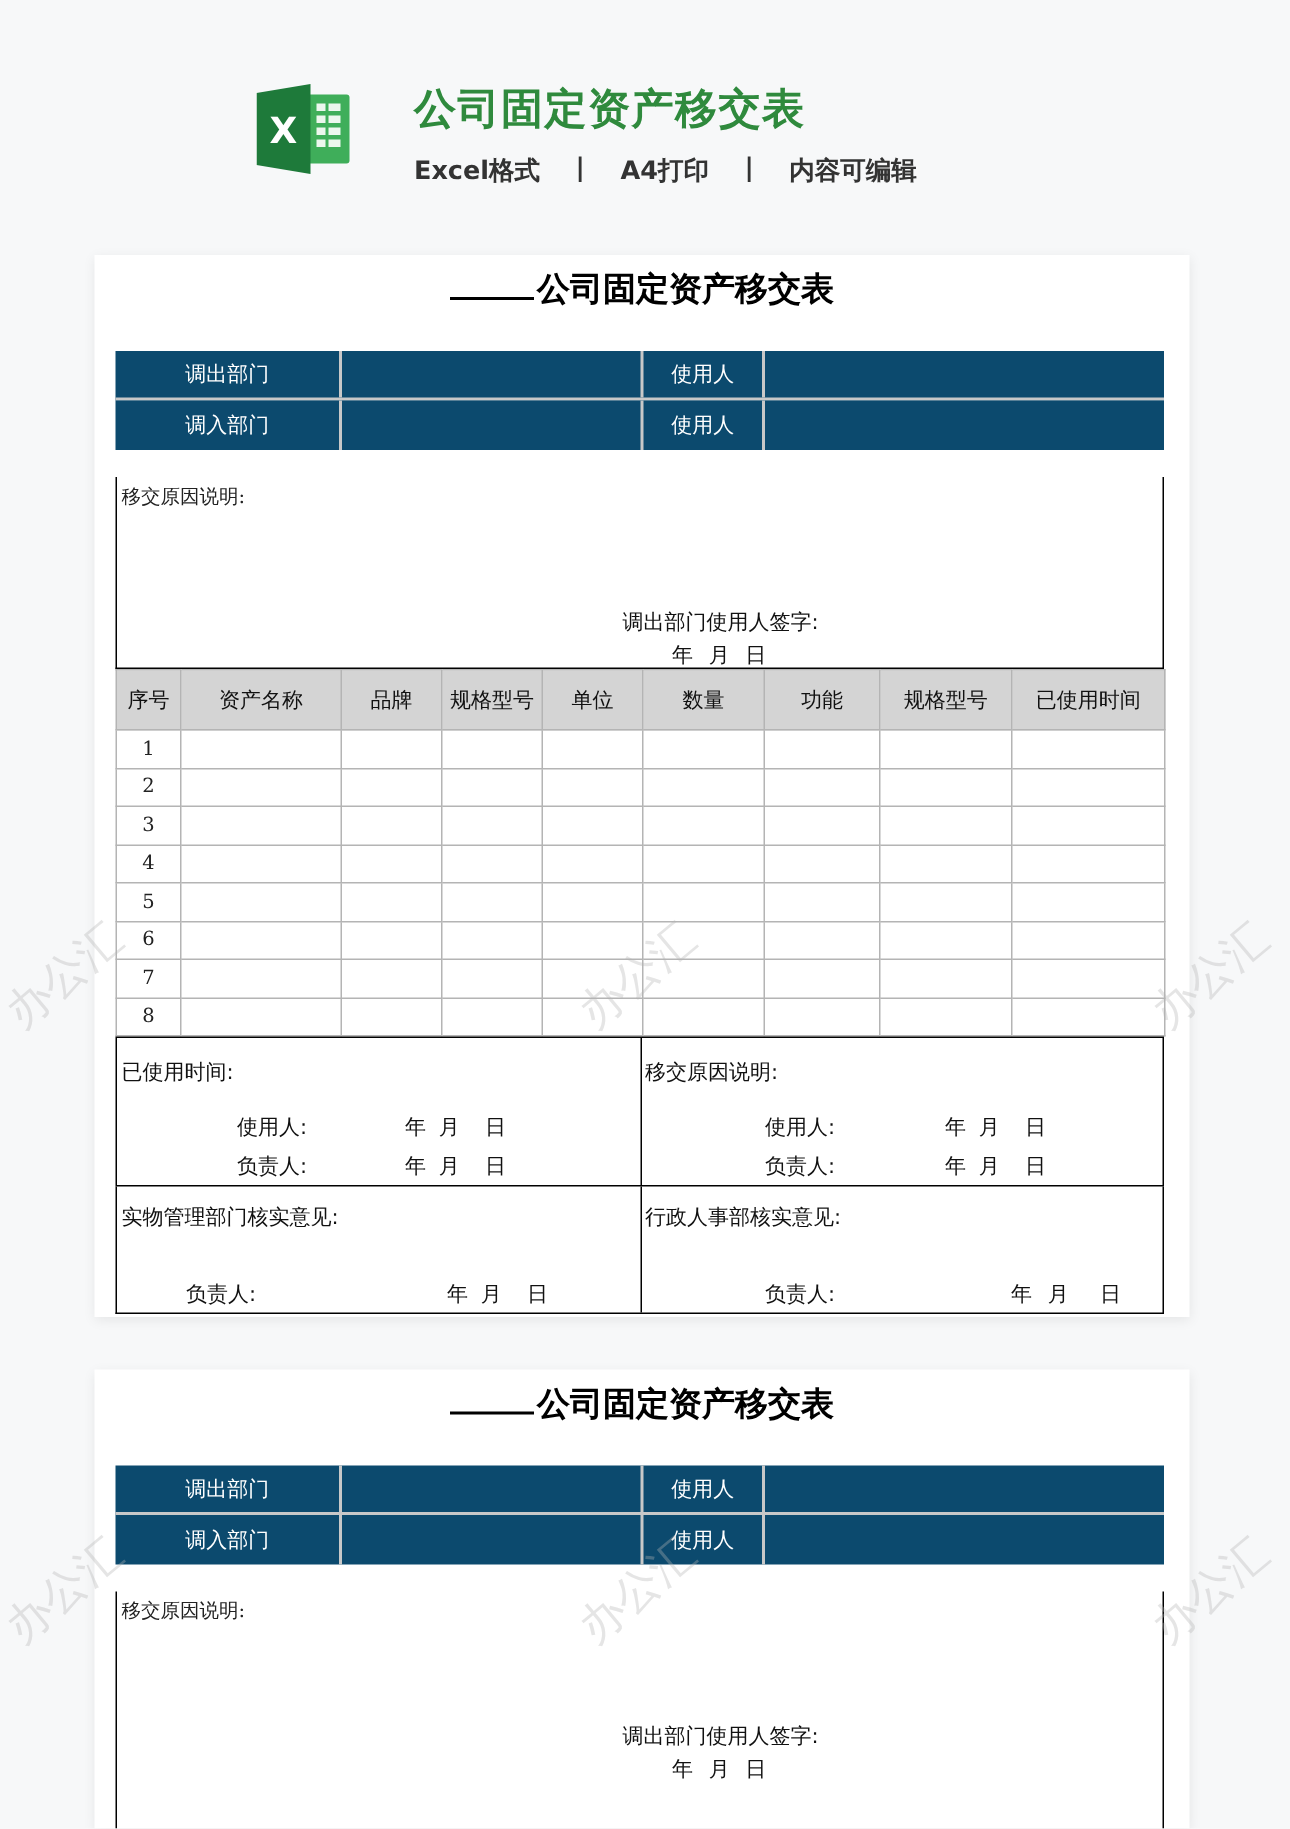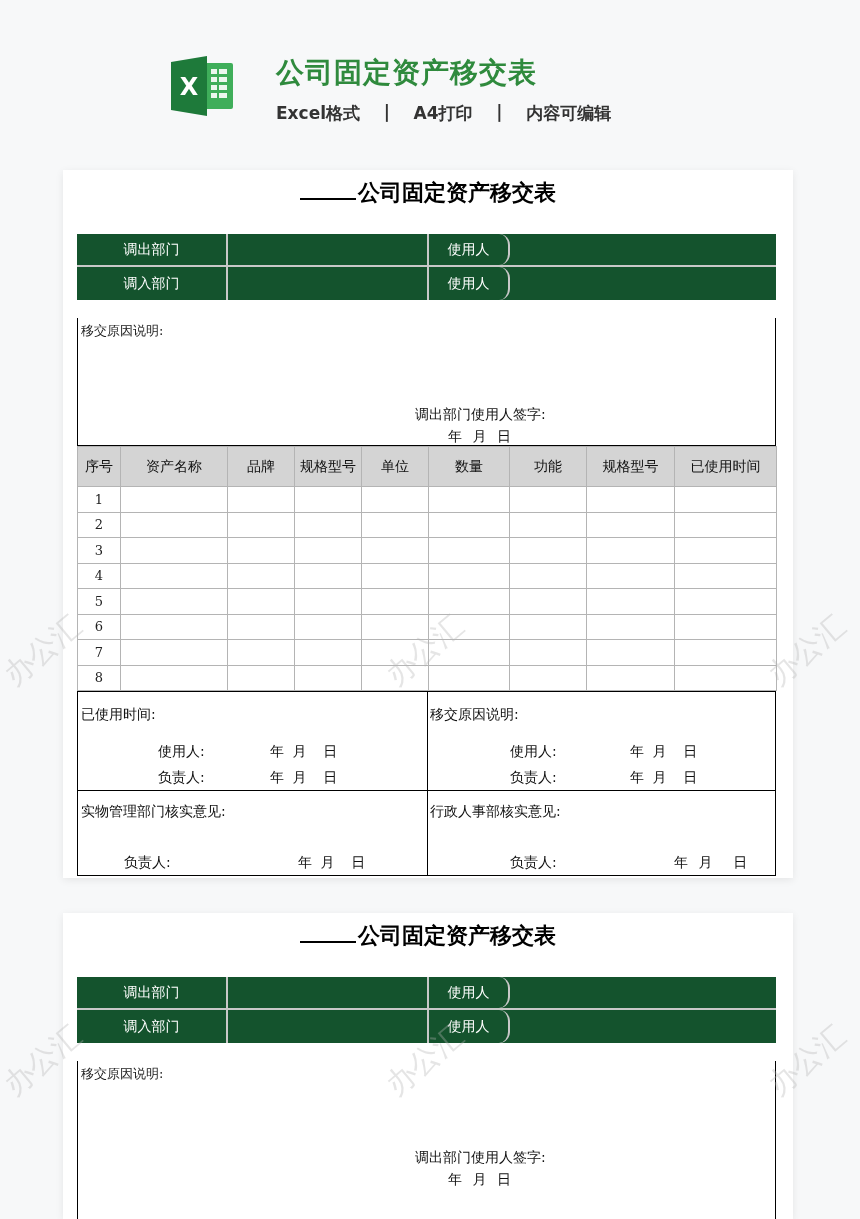--- a/index.html
+++ b/index.html
@@ -14,25 +14,25 @@
 
   .card { position: absolute; left: 63px; width: 730px; background: #fff; box-shadow: 0 2px 8px rgba(0,0,0,0.08); }
   .card1 { top: 170px; height: 708px; }
   .card2 { top: 913px; height: 306px; overflow: hidden; }
 
   .doc-title { position: absolute; left: 0; top: 8px; width: 730px; text-align: center; font-size: 22px; font-weight: bold; color: #000; }
   .doc-title .blank { display: inline-block; width: 56px; border-bottom: 2px solid #000; height: 22px; vertical-align: baseline; margin-right: 2px; }
 
   .form { position: absolute; left: 14px; top: 64px; width: 699px; }
   .row { display: flex; position: relative; }
-  .dark-row { background: #14532d; color: #fff; height: 33px; border-bottom: 2px solid #c8c8c8; }
+  .dark-row { background: #0c4a6e; color: #fff; height: 33px; border-bottom: 2px solid #c8c8c8; }
   .dark-row:last-of-type { border-bottom: none; }
   .dark-row .c { display: flex; align-items: center; justify-content: center; font-size: 14px; border-right: 2px solid #c8c8c8; height: 100%; }
   .dark-row .c:last-child { border-right: none; }
-  .c1 { width: 151px; } .c2 { width: 201px; } .c3 { width: 81px; border-radius: 11px; } .c4 { width: 266px; }
+  .c1 { width: 151px; } .c2 { width: 201px; } .c3 { width: 81px; } .c4 { width: 266px; }
 
   .reason { border: 1.5px solid #000; border-top: none; height: 128px; position: relative; margin-top: 18px; }
   .reason .lbl { position: absolute; left: 3px; top: 4px; font-family: "DejaVu Serif", "Liberation Serif", serif; font-size: 13px; color: #222; }
   .reason .sig { position: absolute; left: 337px; top: 88px; font-size: 14px; color: #111; }
   .reason .date { position: absolute; left: 370px; top: 110px; font-size: 14px; color: #111; word-spacing: 6px; }
 
   table.grid { border-collapse: collapse; width: 699px; table-layout: fixed; border-left: 1.5px solid #000; border-right: 1.5px solid #000; border-top: 1.5px solid #000; }
   table.grid th { background: #d4d4d4; height: 40px; font-weight: normal; font-size: 14px; color: #111; border: 1px solid #b4b4b4; }
   table.grid td { height: 25.5px; border: 1px solid #b4b4b4; font-family: "DejaVu Serif", "Liberation Serif", serif; font-size: 13px; text-align: center; color: #222; }
 

